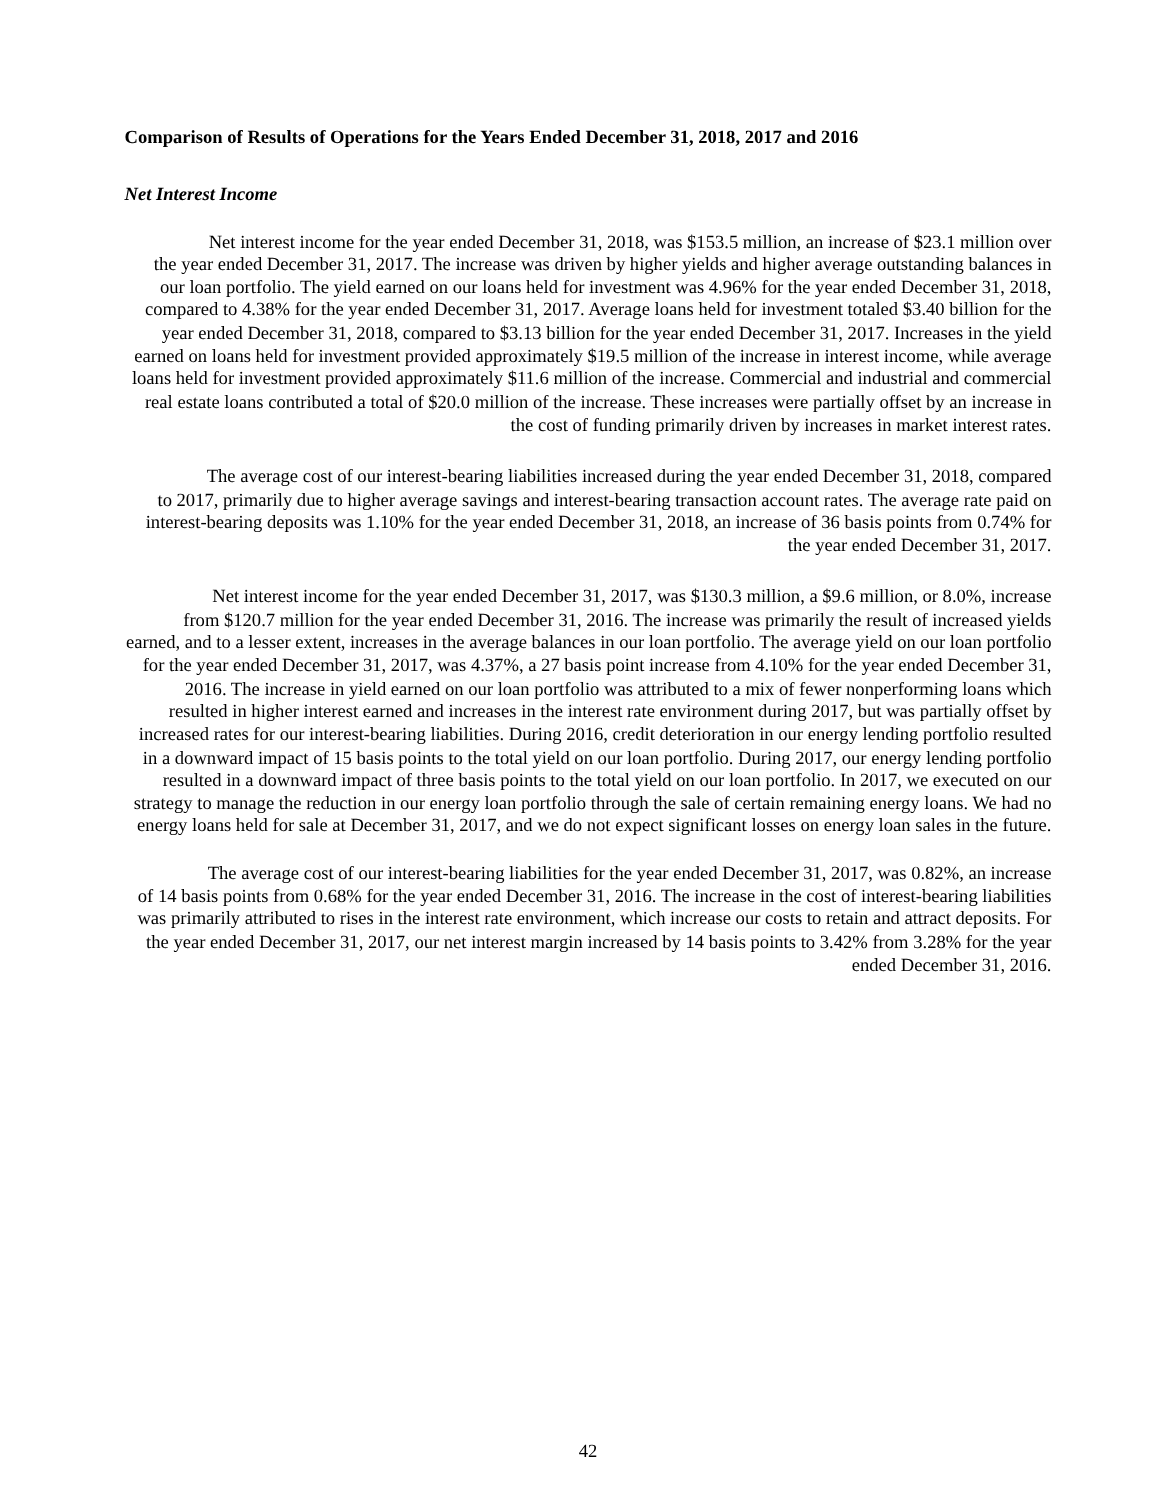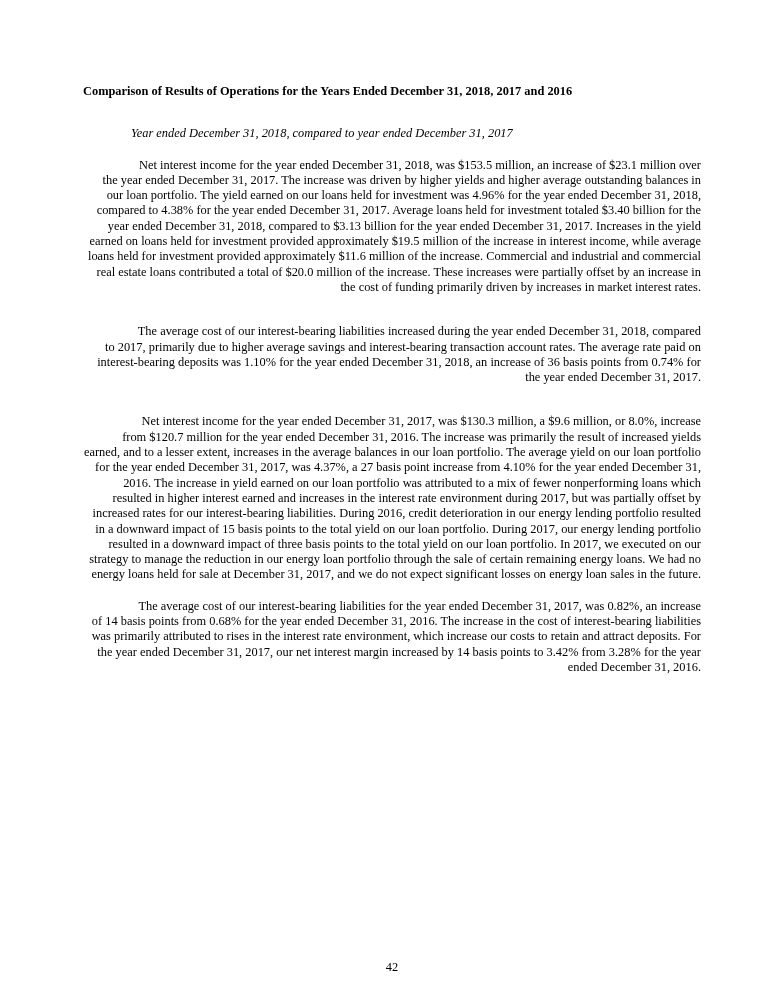--- a/index.html
+++ b/index.html
@@ -38,41 +38,41 @@
   }
   .content p {
     margin-top: 9px;
     text-indent: 48px;
     text-align: right;
   }
   .content p.tight {
     margin-top: 8px;
   }
   .content p.loose {
-    margin-top: 21px;
+    margin-top: 11px;
   }
   .page-number {
     position: absolute;
     bottom: 22px;
     left: 0;
     width: 100%;
     text-align: center;
     font-size: 12.4px;
   }
 </style>
 </head>
 <body>
 
 <div class="page">
   <div class="content">
 
     <div class="main-heading">Comparison of Results of Operations for the Years Ended December 31, 2018, 2017 and 2016</div>
 
+    <div class="sub-heading">Net Interest Income</div>
 
-    <div class="section-title">Year ended December 31, 2018, compared to year ended December 31, 2017</div>
 
     <p class="tight">Net interest income for the year ended December 31, 2018, was $153.5 million, an increase of $23.1 million over the year ended December 31, 2017. The increase was driven by higher yields and higher average outstanding balances in our loan portfolio. The yield earned on our loans held for investment was 4.96% for the year ended December 31, 2018, compared to 4.38% for the year ended December 31, 2017. Average loans held for investment totaled $3.40 billion for the year ended December 31, 2018, compared to $3.13 billion for the year ended December 31, 2017. Increases in the yield earned on loans held for investment provided approximately $19.5 million of the increase in interest income, while average loans held for investment provided approximately $11.6 million of the increase. Commercial and industrial and commercial real estate loans contributed a total of $20.0 million of the increase. These increases were partially offset by an increase in the cost of funding primarily driven by increases in market interest rates.</p>
 
     <p class="loose">The average cost of our interest-bearing liabilities increased during the year ended December 31, 2018, compared to 2017, primarily due to higher average savings and interest-bearing transaction account rates. The average rate paid on interest-bearing deposits was 1.10% for the year ended December 31, 2018, an increase of 36 basis points from 0.74% for the year ended December 31, 2017.</p>
 
 
     <p class="loose">Net interest income for the year ended December 31, 2017, was $130.3 million, a $9.6 million, or 8.0%, increase from $120.7 million for the year ended December 31, 2016. The increase was primarily the result of increased yields earned, and to a lesser extent, increases in the average balances in our loan portfolio. The average yield on our loan portfolio for the year ended December 31, 2017, was 4.37%, a 27 basis point increase from 4.10% for the year ended December 31, 2016. The increase in yield earned on our loan portfolio was attributed to a mix of fewer nonperforming loans which resulted in higher interest earned and increases in the interest rate environment during 2017, but was partially offset by increased rates for our interest-bearing liabilities. During 2016, credit deterioration in our energy lending portfolio resulted in a downward impact of 15 basis points to the total yield on our loan portfolio. During 2017, our energy lending portfolio resulted in a downward impact of three basis points to the total yield on our loan portfolio. In 2017, we executed on our strategy to manage the reduction in our energy loan portfolio through the sale of certain remaining energy loans. We had no energy loans held for sale at December 31, 2017, and we do not expect significant losses on energy loan sales in the future.</p>
 
     <p class="tight">The average cost of our interest-bearing liabilities for the year ended December 31, 2017, was 0.82%, an increase of 14 basis points from 0.68% for the year ended December 31, 2016. The increase in the cost of interest-bearing liabilities was primarily attributed to rises in the interest rate environment, which increase our costs to retain and attract deposits. For the year ended December 31, 2017, our net interest margin increased by 14 basis points to 3.42% from 3.28% for the year ended December 31, 2016.</p>
 

